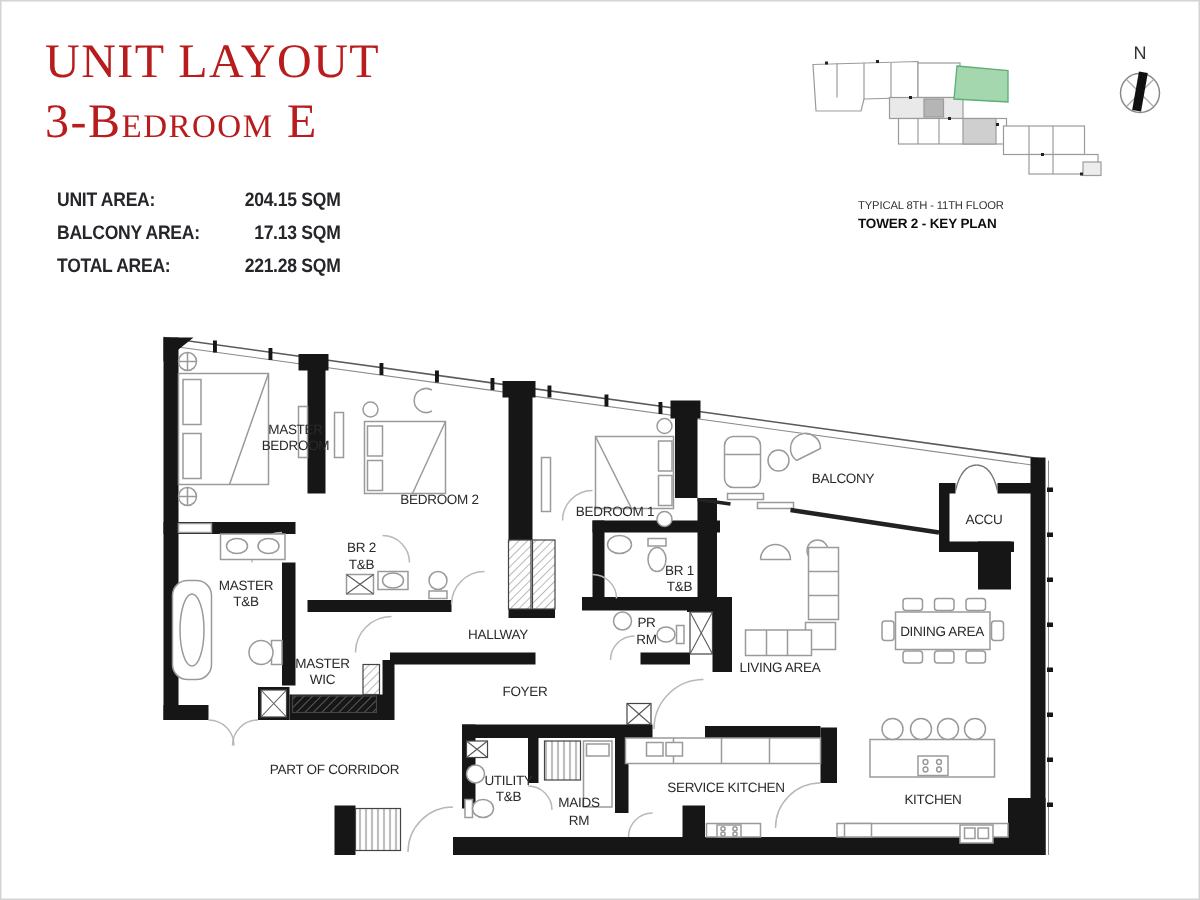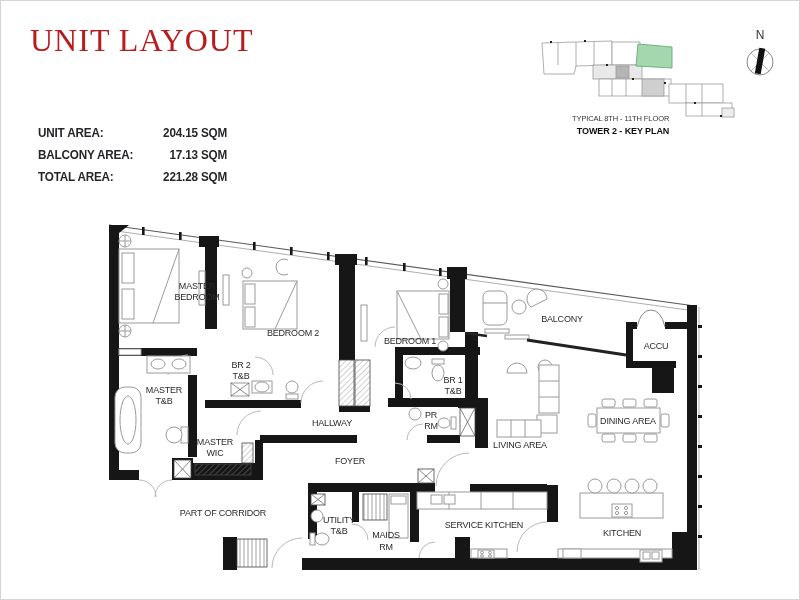--- a/index.html
+++ b/index.html
@@ -9,22 +9,22 @@
   .title{position:absolute;left:30px;top:20px;color:#b91c1c;
          font-family:"Liberation Serif",serif;font-variant:small-caps;
          letter-spacing:1px;line-height:40px;font-size:32px;}
   .areas{position:absolute;left:38px;top:122px;width:210px;
          transform:scaleX(0.9);transform-origin:0 0;
          color:#26262a;font-weight:bold;font-size:13px;letter-spacing:-0.2px;}
   .areas .row{display:flex;height:22px;line-height:22px;}
   .areas .lbl{width:118px;}
   .areas .val{width:92px;text-align:right;}
   .keyplan{position:absolute;left:536px;top:16px;}
-  .kcap{position:absolute;left:572px;top:113px;color:#222;line-height:12px;
-        letter-spacing:-0.1px;text-align:right;}
+  .kcap{position:absolute;left:572px;top:131px;color:#222;line-height:12px;
+        letter-spacing:-0.1px;}
   .kcap .l1{font-size:7.5px;color:#333;}
   .kcap .l2{font-size:9px;font-weight:bold;color:#0d0d0d;}
   .north{position:absolute;left:735px;top:14px;}
   .plan{position:absolute;left:95px;top:215px;}
   .plan text{font-family:"Liberation Sans",sans-serif;font-size:9px;
              fill:#2a2a2a;letter-spacing:-0.2px;text-anchor:middle;}
   .walls{fill:#161616;stroke:none;}
   .furn{fill:#ffffff;stroke:#9a9a9a;stroke-width:1;}
   .furnl{fill:none;stroke:#9a9a9a;stroke-width:1;}
   .arc{fill:none;stroke:#b8b8b8;stroke-width:1;}
@@ -34,20 +34,21 @@
   .vbx{fill:url(#vstripe);stroke:#444;stroke-width:0.8;}
   .xl{stroke:#555;stroke-width:0.7;}
 </style>
 </head>
 <body>
 
 <div class="page"></div>
 
 <div class="title">
   <div>UNIT LAYOUT</div>
+  <div>3-Bedroom E</div>
 </div>
 
 <div class="areas">
   <div class="row">
     <span class="lbl">UNIT AREA:</span>
     <span class="val">204.15 SQM</span>
   </div>
   <div class="row">
     <span class="lbl">BALCONY AREA:</span>
     <span class="val">17.13 SQM</span>

